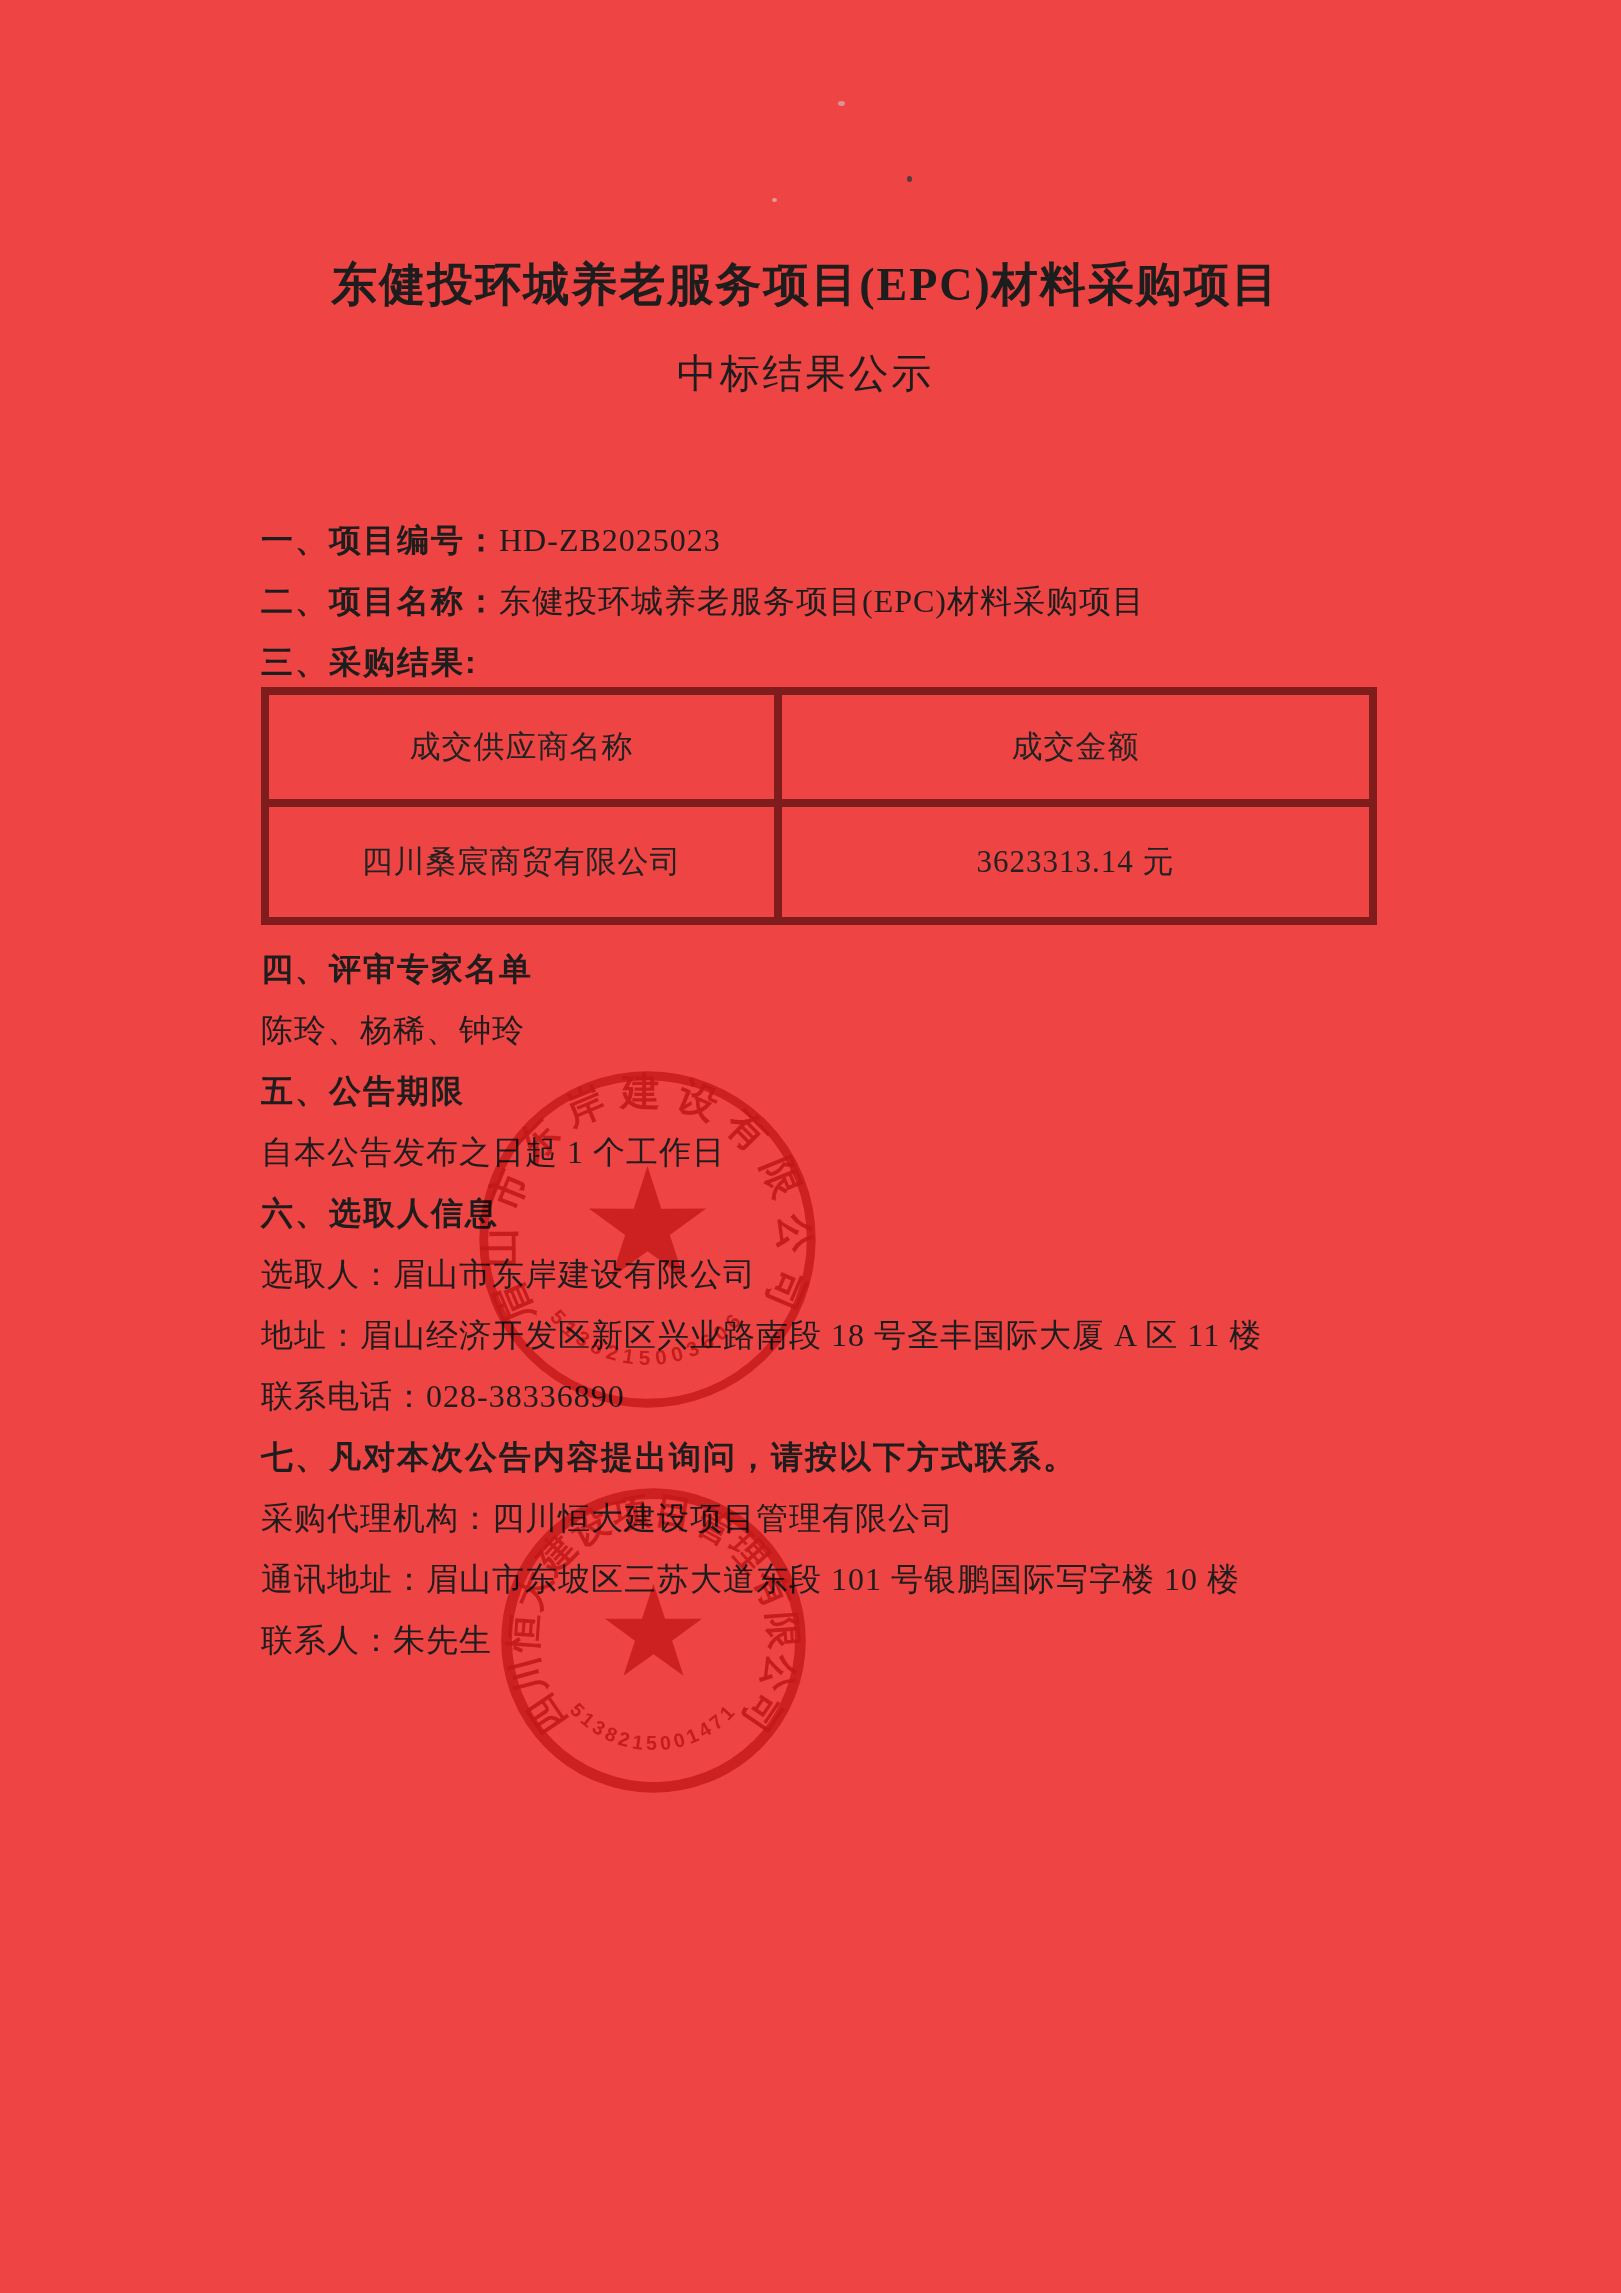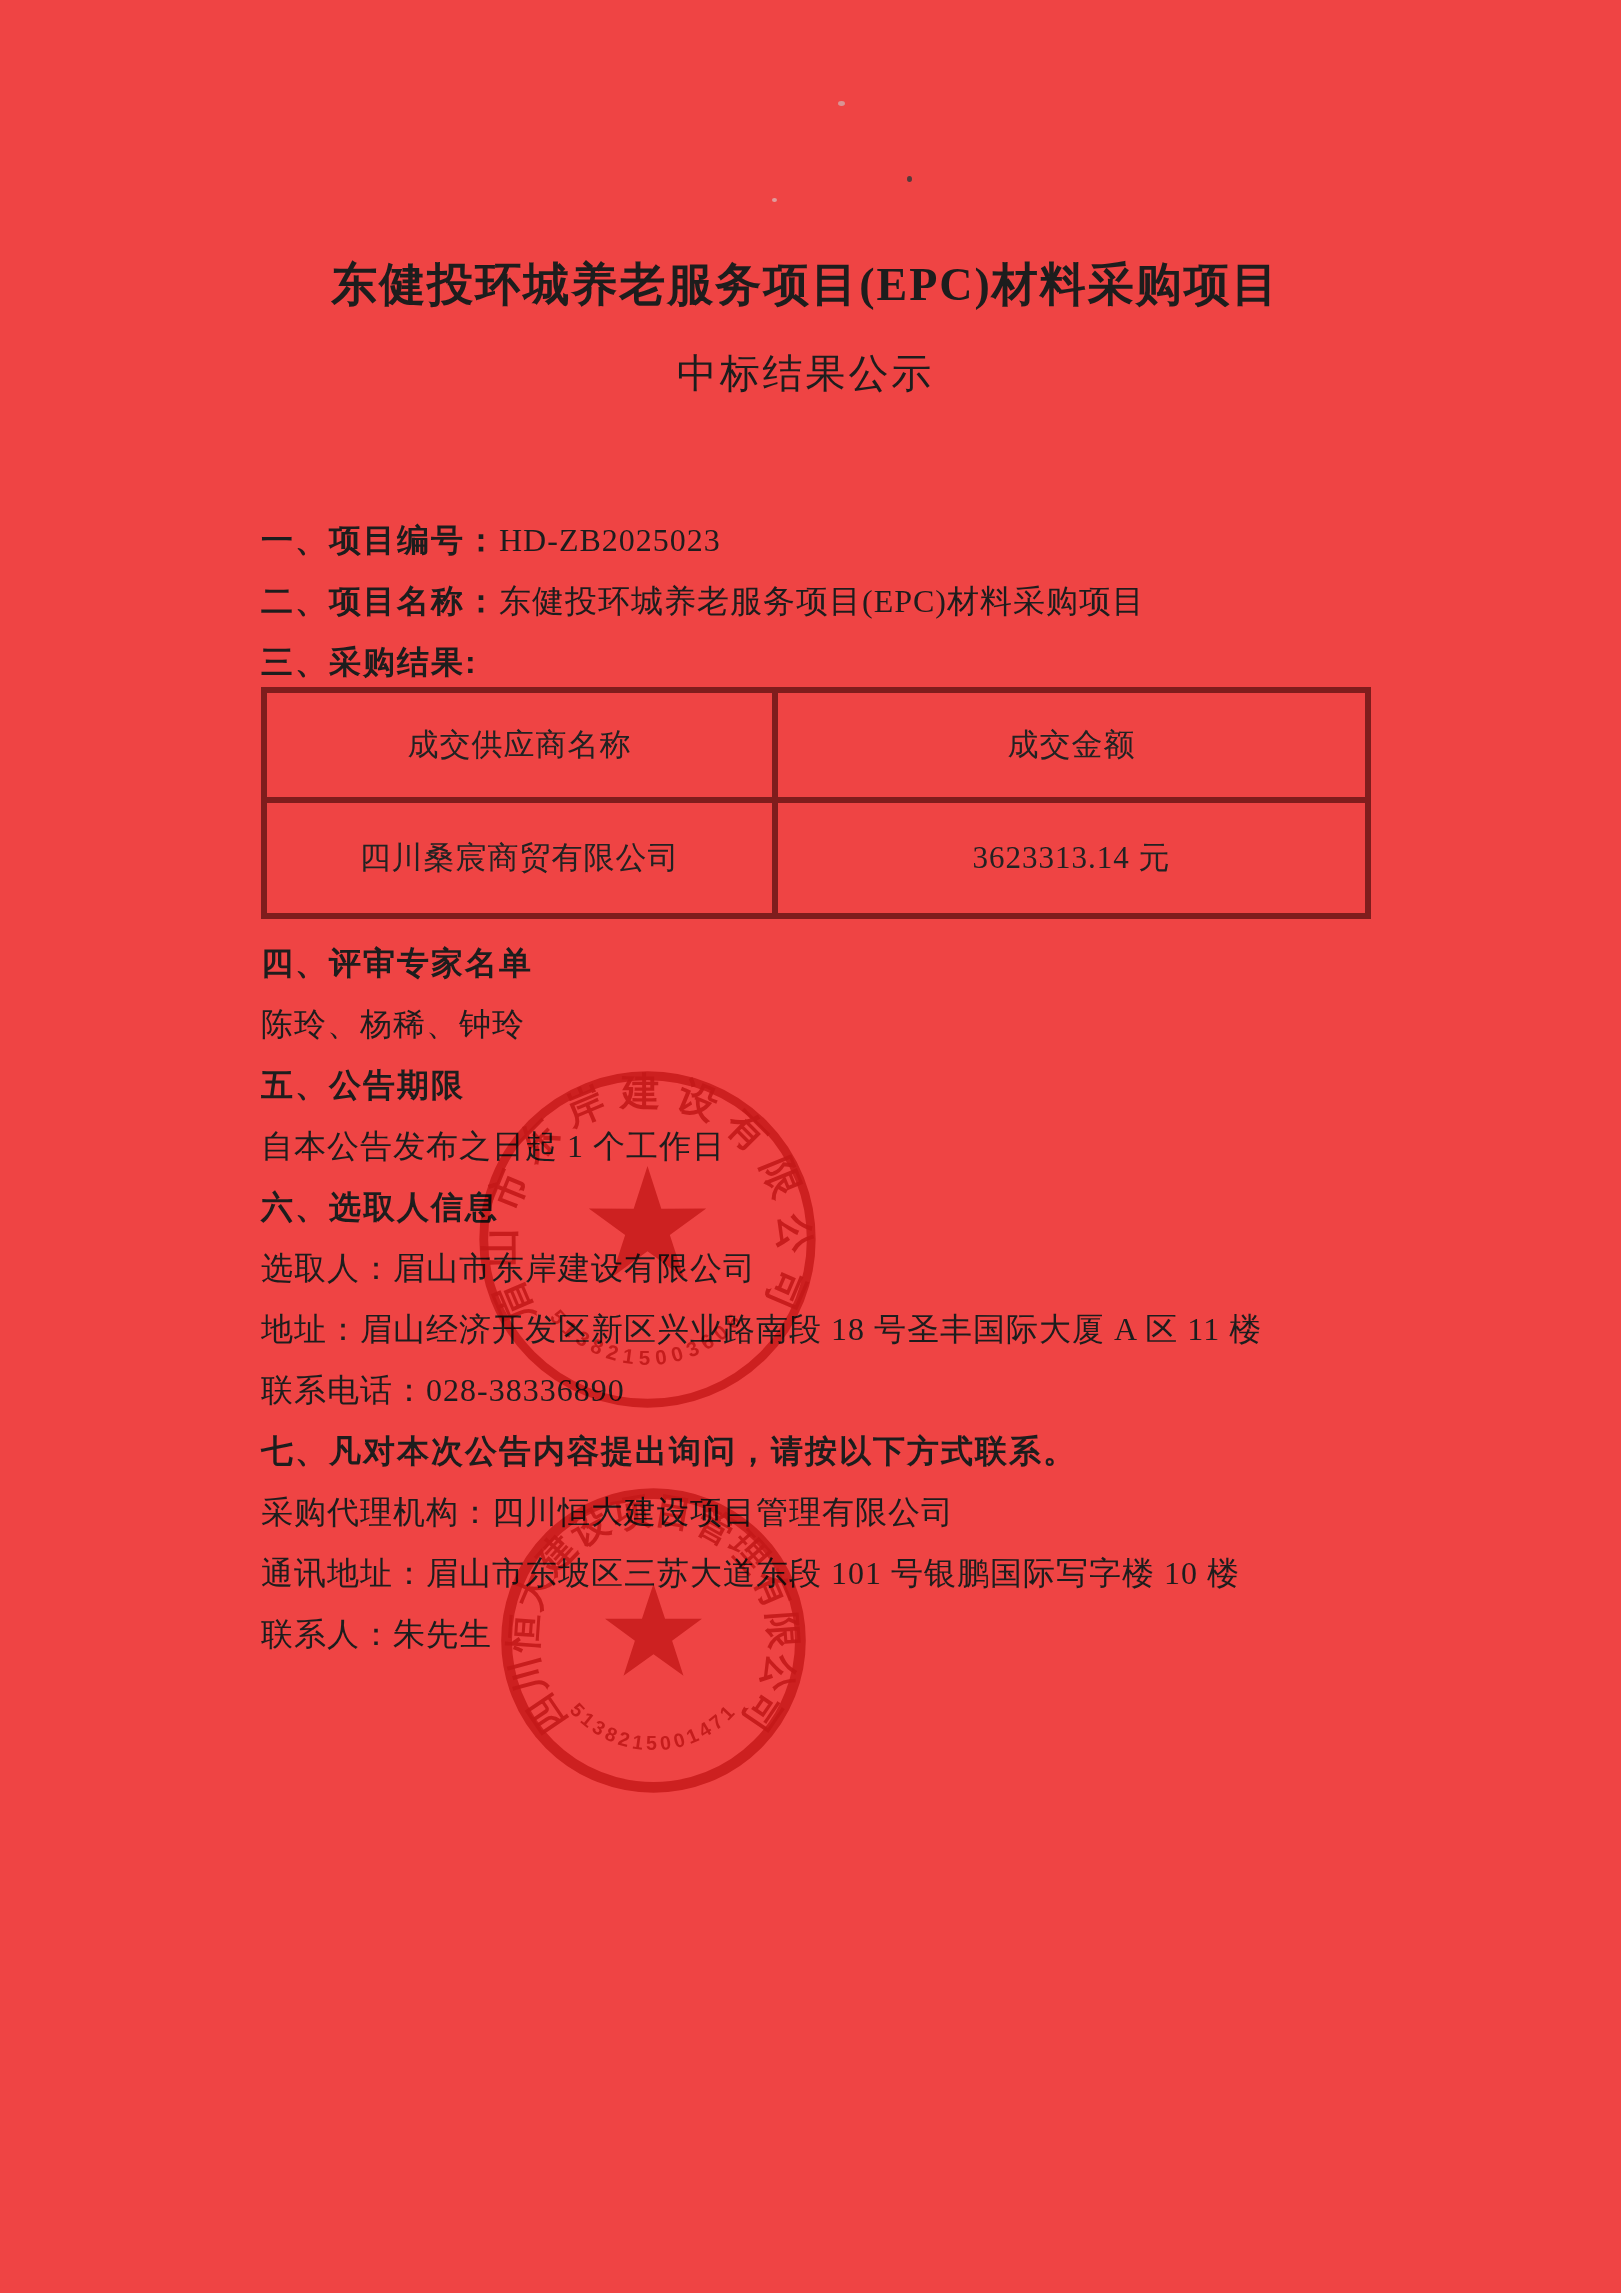--- a/index.html
+++ b/index.html
@@ -17,21 +17,21 @@
   .title-2{font-size:40px;line-height:49px;font-weight:400;letter-spacing:2.9px;margin-top:37px;}
   
   .content{position:absolute;left:261px;top:510px;width:1117px;}
   .line{height:61px;line-height:61px;font-size:32px;letter-spacing:1px;white-space:nowrap;}
   .hdr{font-weight:700;font-family:"Liberation Sans", sans-serif;letter-spacing:2px;}
   .lbl{font-weight:700;font-family:"Liberation Sans", sans-serif;letter-spacing:2px;}
   .val{font-weight:400;}
   
   .doc-table{border-collapse:collapse;margin:-5.9px 0 0 0;table-layout:fixed;}
   .doc-table td{
-    border:6px solid #7f1d1d;
+    border:8px solid #7f1d1d;
     text-align:center;vertical-align:middle;
     font-size:31px;letter-spacing:1px;color:#222;
   }
   .doc-table .c1{width:503px;}
   .doc-table .c2{width:585px;border-radius:13px;}
   .doc-table .rowh td{height:102px;}
   .doc-table .rowd td{height:108px;}
   .after-table{margin-top:13.7px;}
   
   .seal{position:absolute;mix-blend-mode:multiply;opacity:.88;}

